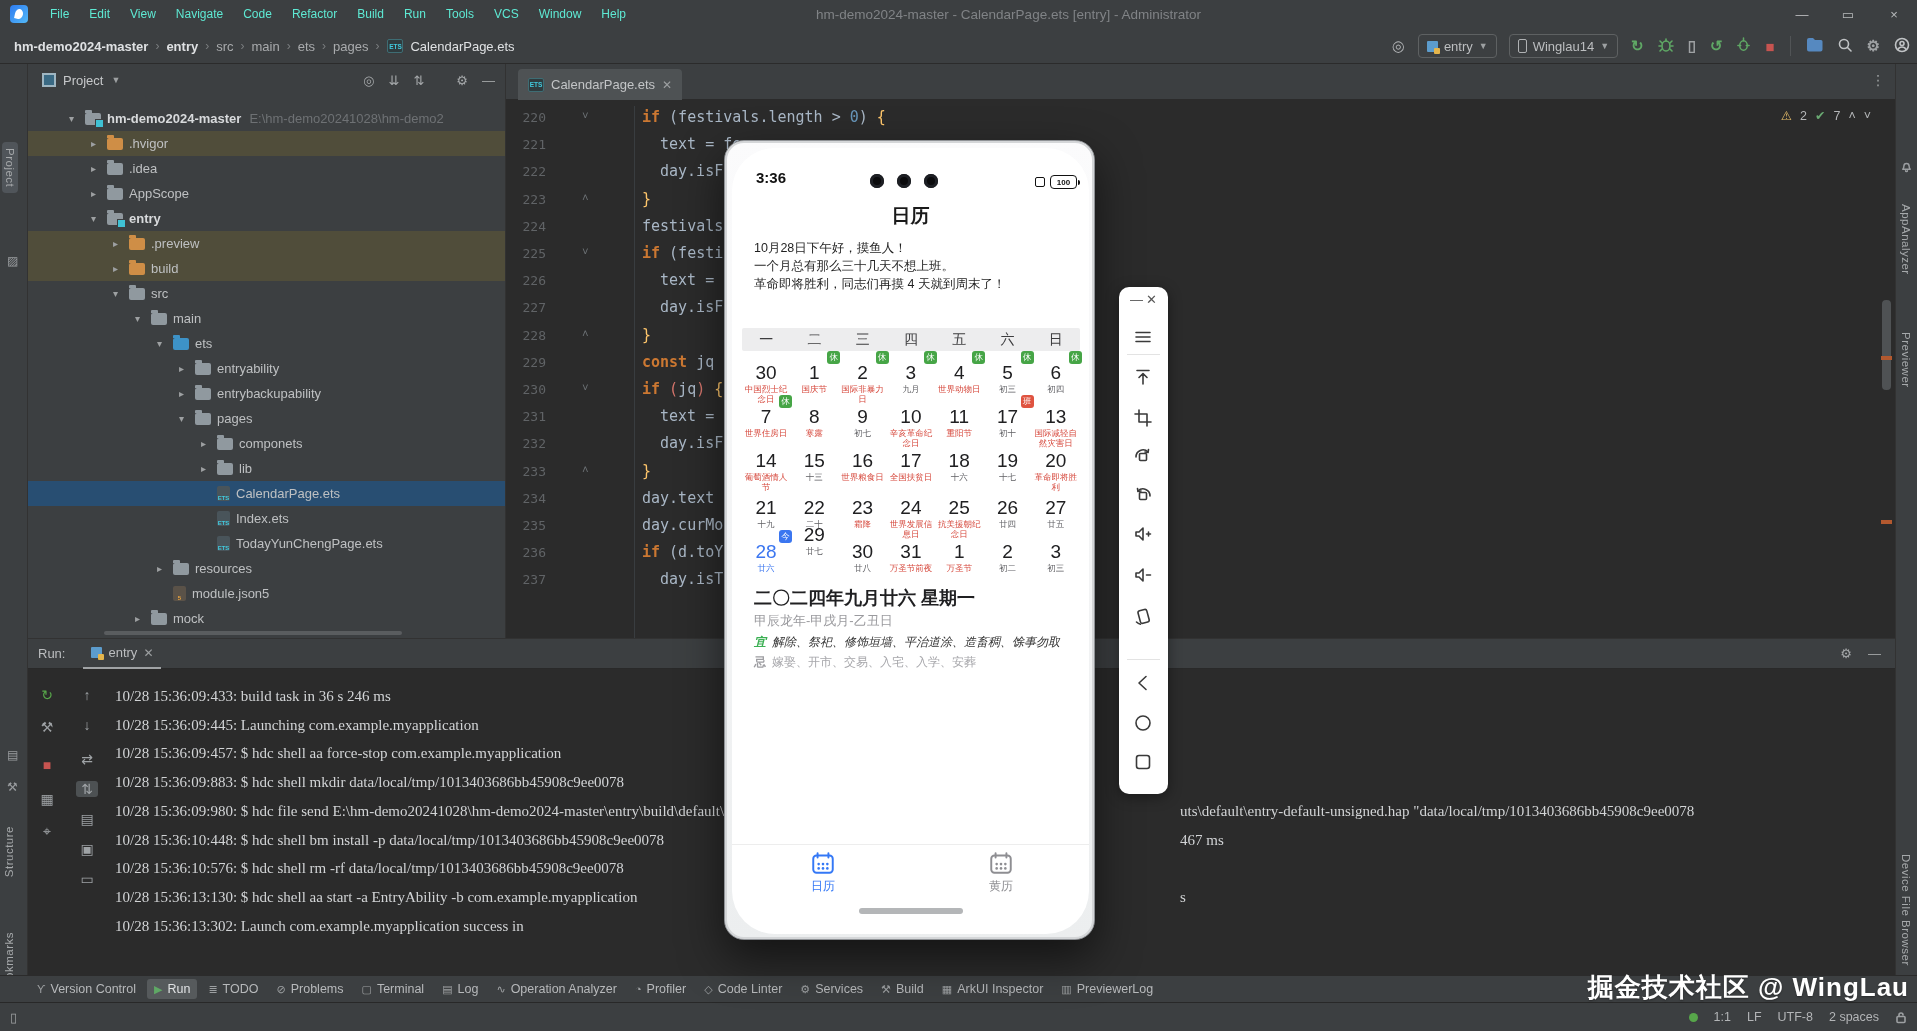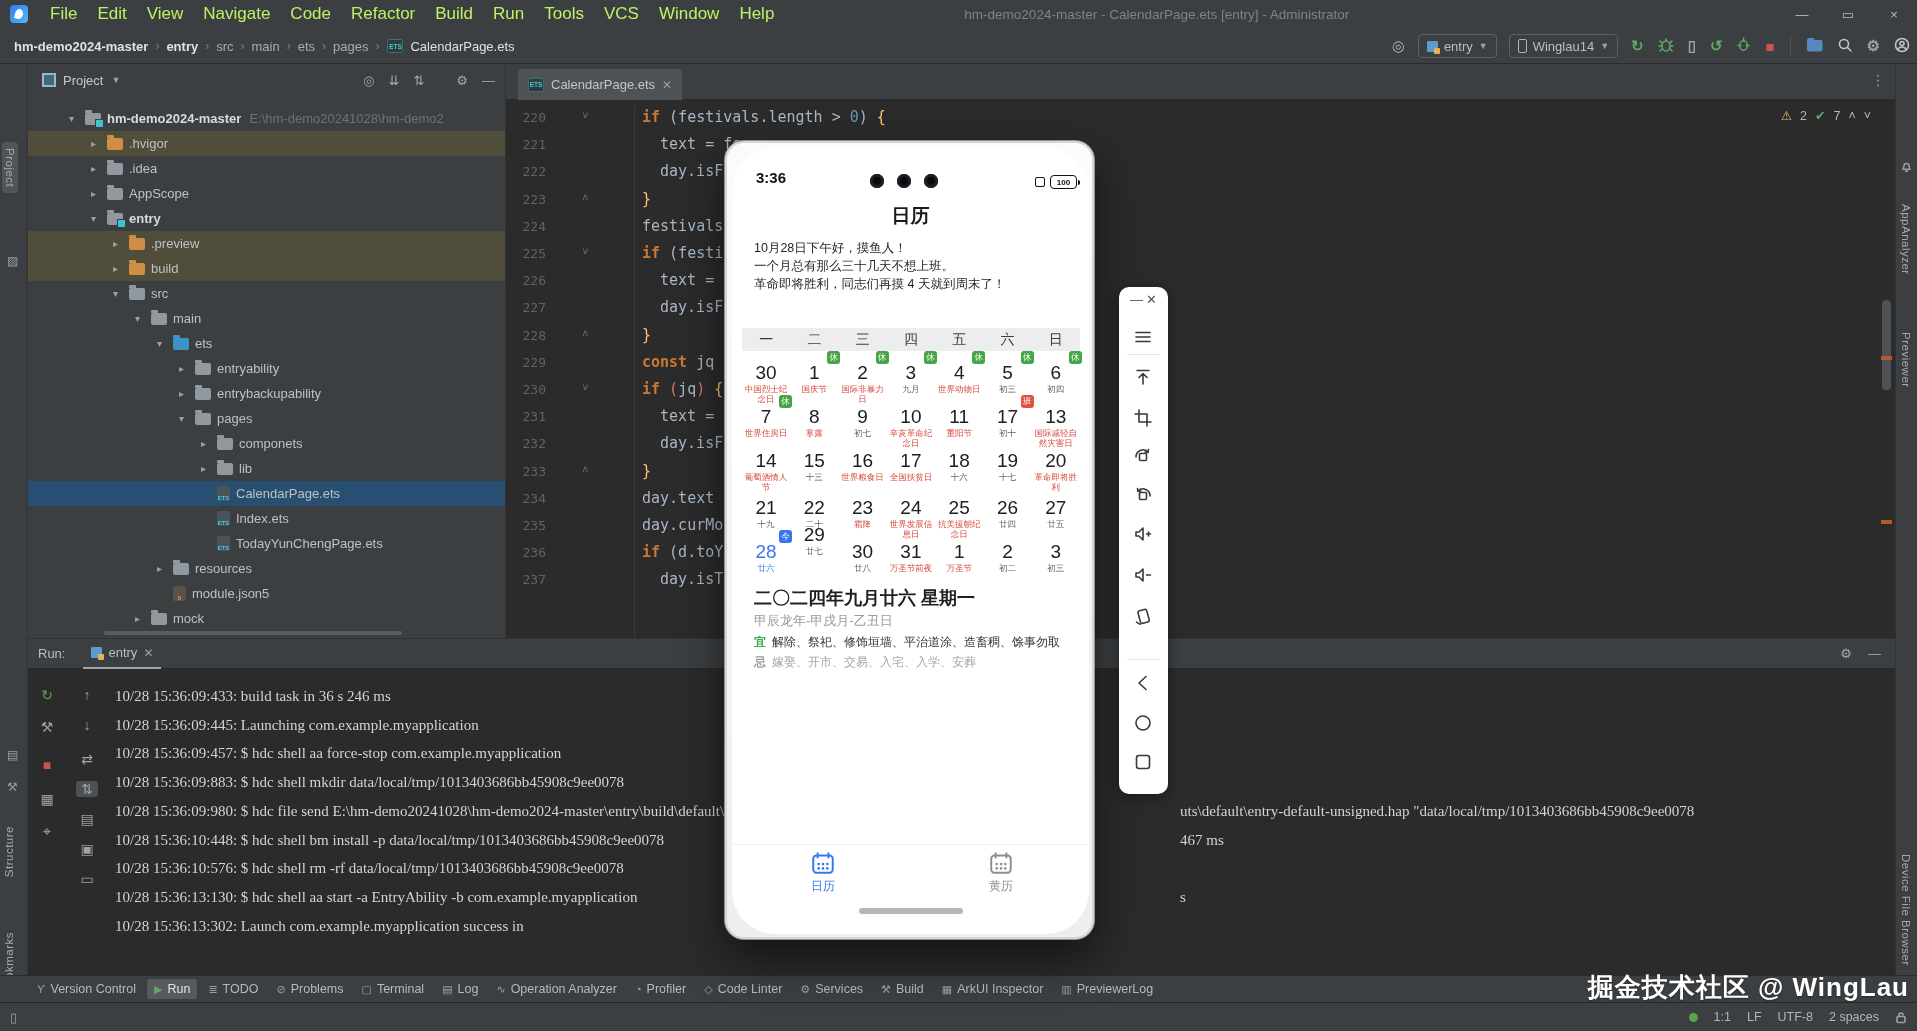--- a/index.html
+++ b/index.html
@@ -2,21 +2,21 @@
 <html><head>
 <meta charset="utf-8">
 <style>
   html,body{margin:0;padding:0;background:#2b2b2b;width:1917px;height:1031px;overflow:hidden;
     font-family:"Liberation Sans", sans-serif;-webkit-font-smoothing:antialiased;}
   *{box-sizing:border-box;}
   
   #titlebar{position:absolute;left:0;top:0;width:1917px;height:28px;background:#3c3f41;display:flex;align-items:center;}
   #logo{width:18px;height:18px;margin:0 12px 0 10px;border-radius:4px;background:linear-gradient(135deg,#2e7bf0,#53b9f7);position:relative;flex:none;}
   #logo::after{content:"";position:absolute;left:5px;top:4px;width:8px;height:10px;border-radius:50% 50% 50% 0;background:#fff;transform:rotate(12deg);}
-  .menu-item{color:#bef264;font-size:17px;padding:0 10px;cursor:default;}
+  .menu-item{color:#5eead4;font-size:12px;padding:0 10px;cursor:default;}
   #win-title{color:#808386;font-size:13.5px;margin-left:180px;white-space:nowrap;}
   #win-controls{position:absolute;right:0;top:0;height:28px;display:flex;}
   .wbtn{width:46px;height:28px;color:#b9bbbd;font-size:13px;display:flex;align-items:center;justify-content:center;}
   
   #toolbar{position:absolute;left:0;top:28px;width:1917px;height:36px;background:#3c3f41;border-bottom:1px solid #2b2b2b;}
   #breadcrumb{position:absolute;left:12px;top:0;height:36px;display:flex;align-items:center;font-size:13px;color:#a9abad;}
   .crumb{padding:0 2px;}
   .crumb.bold{color:#dfe1e3;font-weight:bold;}
   .crumb-sep{color:#7a7d7f;padding:0 5px;font-size:12px;}
   .ets-badge{display:inline-flex;align-items:center;justify-content:center;width:16px;height:14px;background:#2f3b3e;border:1px solid #3e6d74;border-radius:2px;color:#41c9dd;font-size:6.5px;font-weight:bold;margin:0 5px 0 3px;}
@@ -116,21 +116,21 @@
   #p-week span{flex:1;text-align:center;line-height:23px;font-size:14px;color:#3c3c3e;}
   .cell{position:absolute;width:48px;text-align:center;}
   .dnum{display:block;font-size:19px;font-weight:500;color:#202022;line-height:21px;}
   .dnum.b{color:#3b76f0;}
   .dsub{display:block;font-size:8.5px;line-height:10px;margin-top:1px;}
   .dsub.r{color:#d6483c;} .dsub.g2{color:#5f5f63;} .dsub.b{color:#3b76f0;}
   .dbadge{position:absolute;right:-2px;top:-11px;width:13px;height:13px;border-radius:3px;color:#fff;font-size:8.5px;line-height:13px;}
   .dbadge.g{background:#46a546;} .dbadge.r{background:#df5340;} .dbadge.b{background:#3b76f0;}
   #p-lunar-title{position:absolute;left:22px;top:438px;font-size:18px;font-weight:bold;color:#202022;}
   #p-ganzhi{position:absolute;left:22px;top:464px;font-size:13px;color:#9a9a9e;}
-  #p-yi{position:absolute;left:22px;top:486px;font-size:12px;color:#333;}
+  #p-yi{position:absolute;left:22px;top:486px;font-size:12px;color:#333;font-style:italic;}
   #p-yi .tag{color:#3cb054;font-weight:bold;margin-right:6px;}
   #p-ji{position:absolute;left:22px;top:506px;font-size:12px;color:#a7a7ab;}
   #p-ji .tag{color:#9e9ea2;font-weight:bold;margin-right:6px;}
   #p-tabline{position:absolute;left:0;top:696px;width:100%;height:1px;background:#ededed;}
   .p-tab{position:absolute;top:702px;width:60px;text-align:center;}
   .p-tab svg{display:block;margin:0 auto;}
   .p-tab .tlab{font-size:12px;display:block;margin-top:2px;}
   .p-tab.active .tlab{color:#3478f6;} .p-tab.inactive .tlab{color:#8e8e92;}
   #p-home{position:absolute;left:127px;top:760px;width:104px;height:6px;border-radius:3px;background:#b4b6b8;}
   

